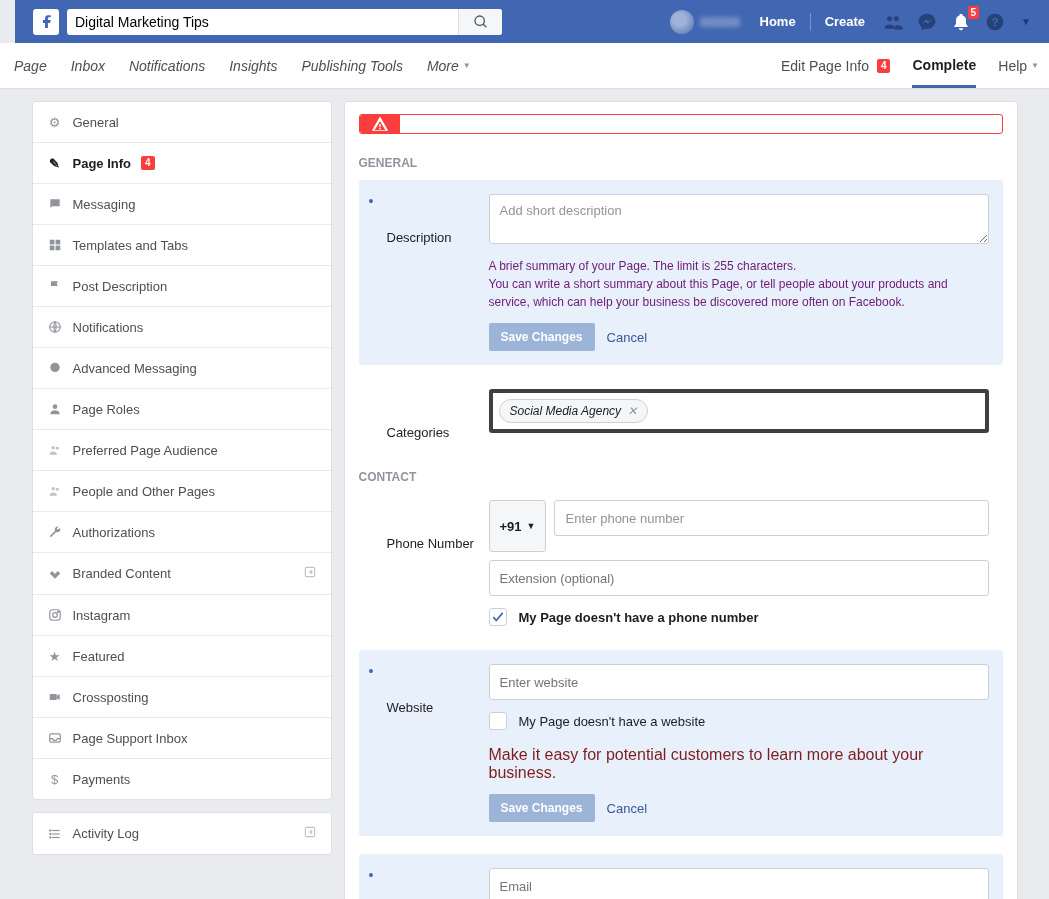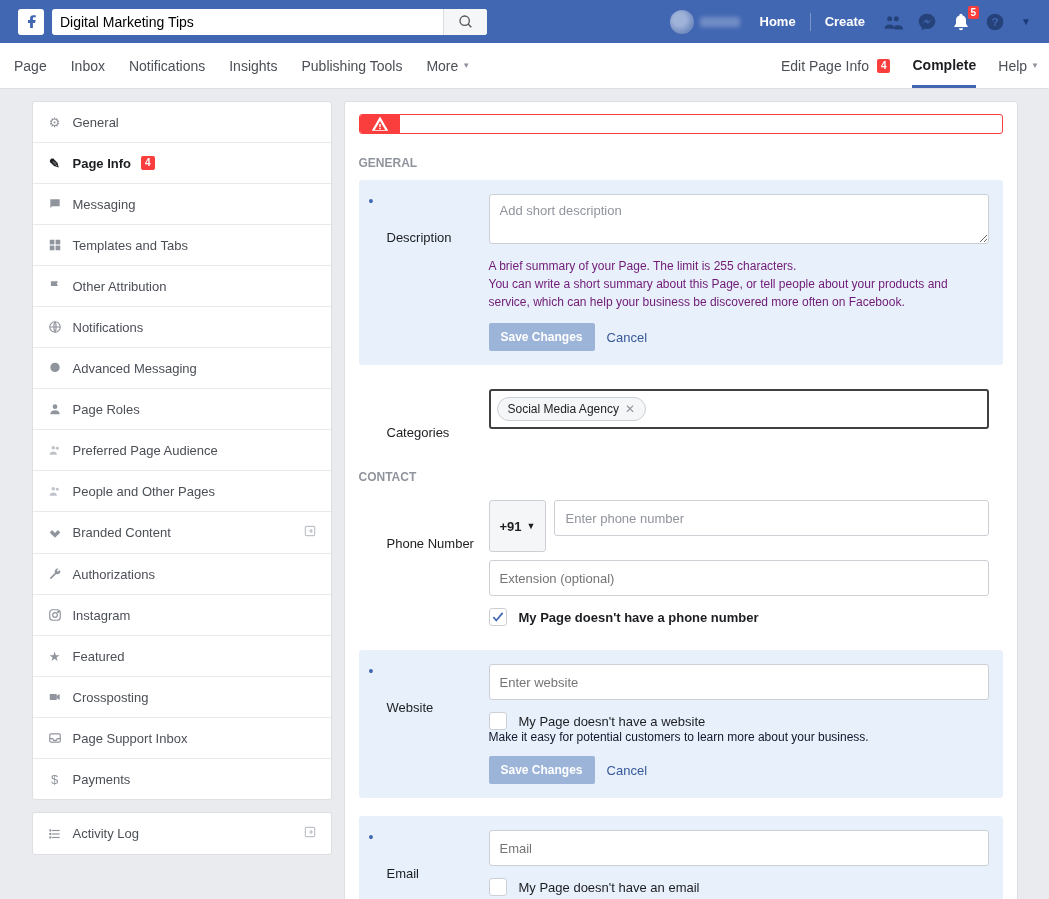--- a/index.html
+++ b/index.html
@@ -1,39 +1,39 @@
 <!DOCTYPE html>
 <html><head>
 <meta charset="utf-8">
 <style>
 * { box-sizing: border-box; margin: 0; padding: 0; }
 body { font-family: Helvetica, Arial, sans-serif; font-size: 13px; color: #1c1e21; background: #e9ebee; }
 
 
-.topbar { background: #4267b2; height: 43px; display: flex; align-items: center; padding: 0 10px; }
+.topbar { background: #4267b2; height: 43px; display: flex; align-items: center; padding: 0 10px; margin-left: 15px; }
 .fb-logo { width: 26px; height: 26px; background: #fff; border-radius: 3px; display: flex; align-items: center; justify-content: center; margin-left: 8px; margin-right: 8px; }
 .fb-logo svg { width: 17px; height: 17px; }
 .search-wrap { position: relative; width: 435px; }
 .search-input { width: 100%; height: 26px; border: none; border-radius: 3px; padding: 0 30px 0 8px; font-size: 14px; background: #fff; }
 .search-icon { position: absolute; right: 0; top: 0; width: 44px; height: 26px; display: flex; align-items: center; justify-content: center; color: #666; background:#f5f6f7; border-radius:0 3px 3px 0; border-left:1px solid #ddd;}
 .topbar-right { margin-left: auto; display: flex; align-items: center; gap: 2px; }
 .profile-chip { display:flex; align-items:center; gap:6px; padding:0 8px; height:26px; border-radius:3px; color:#fff; font-weight:bold; font-size:12px;}
 .profile-chip .avatar { width:24px; height:24px; border-radius:50%; background: radial-gradient(circle at 40% 40%, #9fb3d9 30%, #718bbf 70%);}
 .profile-chip .name-blur { width:40px; height:10px; background:rgba(255,255,255,0.25); border-radius:3px; filter:blur(2px);}
 .topbar-link { color: #fff; font-size: 13px; font-weight: bold; padding: 0 10px; height:26px; display:flex; align-items:center; cursor:pointer; }
 .topbar-sep { width:1px; height:18px; background: rgba(255,255,255,0.3); margin:0 2px;}
 .topbar-icon { width: 24px; height:24px; margin:0 4px; display:flex; align-items:center; justify-content:center; color:#2d4373; cursor:pointer; position:relative;}
 .topbar-icon svg { fill:#25427a; width:20px; height:20px; }
 .notif-icon svg { fill:#fff; }
 .notif-badge { position:absolute; top:-4px; right:-6px; background:#fa3e3e; color:#fff; font-size:10px; line-height:13px; padding:0 3px; border-radius:2px; font-weight:bold;}
 .topbar-caret { color:#1a3a7a; font-size:10px; margin:0 8px; cursor:pointer;}
 
 
 .secondary { background:#fff; border-bottom:1px solid #dddfe2; height:46px; display:flex; align-items:center; padding:0 10px;}
-.secnav-left { display:flex; gap:24px; padding-left:4px; align-items:flex-end;}
+.secnav-left { display:flex; gap:24px; padding-left:4px; align-items:flex-end;font-style:italic;}
 .secnav-item { color:#4b4f56; font-size:14px; cursor:pointer; display:flex; align-items:center; gap:4px;}
 .secnav-right { margin-left:auto; display:flex; gap:22px; align-items:center;}
 .secnav-right .settings { font-weight:bold; color:#1c1e21; border-bottom:3px solid #4267b2; padding-bottom:12px; margin-bottom:-14px;}
 .secnav-badge { background:#fa3e3e; color:#fff; font-size:10px; line-height:14px; padding:0 4px; border-radius:2px; font-weight:bold; margin-left:4px;}
 .dd-arrow { font-size:8px; color:#90949c;}
 
 
 .page-wrap { display:flex; gap:12px; padding:12px; max-width:1010px; margin:0 auto;}
 .sidebar { width:300px; }
 .sidebar-card { background:#fff; border:1px solid #dddfe2; border-radius:3px; margin-bottom:12px;}
@@ -55,26 +55,26 @@
 .section-label { color:#90949c; font-size:12px; font-weight:bold; padding:6px 0 10px 0;}
 
 .field-block { background:#e7f0fb; border-radius:3px; padding:14px 14px 14px 10px; display:flex; gap:10px; margin-bottom:18px;}
 .field-block.plain { background:transparent; padding:6px 14px 6px 10px;}
 .field-dot { color:#4267b2; font-size:14px; line-height:1; width:8px;}
 .field-label { width:92px; color:#1c1e21; font-size:13px; padding-top:4px;margin-top:32px;}
 .field-body { flex:1; }
 textarea.desc { width:100%; height:50px; border:1px solid #ccd0d5; border-radius:3px; padding:8px 10px; font-family:inherit; font-size:13px; resize:vertical; background:#fff;}
 textarea.desc::placeholder { color:#90949c;}
 .help-link { color:#701a75; font-size:12px; line-height:1.5;}
-.help-plain { color:#0f172a; font-size:12px; display:block; margin-top:0;}
+.help-plain { color:#7f1d1d; font-size:16px; display:block; margin-top:16px;}
 .btn-row { margin-top:12px; display:flex; align-items:center; gap:12px;}
 .btn-save { background:#9cb4d8; color:#fff; border:none; border-radius:2px; padding:7px 12px; font-weight:bold; font-size:12px; cursor:pointer;}
 .btn-cancel { color:#385898; font-size:13px; cursor:pointer;}
 
-.cat-input { border:2px solid #404040; border-radius:3px; padding:6px; display:flex; gap:6px; flex-wrap:wrap; min-height:34px;}
+.cat-input { border:4px solid #404040; border-radius:3px; padding:6px; display:flex; gap:6px; flex-wrap:wrap; min-height:34px;font-style:italic;}
 .cat-chip { background:#f5f6f7; border:1px solid #ccd0d5; border-radius:12px; padding:4px 10px; font-size:12px; display:flex; align-items:center; gap:6px;}
 .cat-chip .x { color:#90949c; cursor:pointer; font-size:12px;}
 
 .inline-row { display:flex; gap:8px; }
 .country-code { border:1px solid #ccd0d5; border-radius:3px; background:#f5f6f7; padding:0 10px; height:52px; display:flex; align-items:center; font-weight:bold; font-size:13px; gap:5px;}
 .country-code .car { font-size:9px;}
 .text-input { flex:1; height:36px; border:1px solid #ccd0d5; border-radius:3px; padding:0 10px; font-size:13px;}
 .text-input::placeholder { color:#90949c;}
 .full-input { width:100%; height:36px; border:1px solid #ccd0d5; border-radius:3px; padding:0 10px; font-size:13px; margin-top:8px;}
 .full-input.first { margin-top:0;}
@@ -192,21 +192,21 @@
             </svg>
           </span>
           <span>Templates and Tabs</span>
         </div>
       <div class="sidebar-item">
           <span class="sicon">
             <svg width="14" height="14" viewBox="0 0 24 24" fill="#90949c">
               <path d="M5 3v18M5 4h12l-2 4 2 4H5"></path>
             </svg>
           </span>
-          <span>Other Attribution</span>
+          <span>Post Description</span>
         </div>
       <div class="sidebar-item">
           <span class="sicon">
             <svg width="14" height="14" viewBox="0 0 24 24" fill="none" stroke="#90949c" stroke-width="2">
               <circle cx="12" cy="12" r="9"></circle>
               <path d="M3 12h18M12 3c2.5 3 2.5 15 0 18M12 3c-2.5 3-2.5 15 0 18"></path>
             </svg>
           </span>
           <span>Notifications</span>
         </div>
@@ -239,40 +239,40 @@
         </div>
       <div class="sidebar-item">
           <span class="sicon">
             <svg width="14" height="14" viewBox="0 0 24 24" fill="#bec2c9">
               <circle cx="9" cy="8" r="3"></circle>
               <circle cx="16" cy="9" r="2.5"></circle>
               <path d="M3 19c0-2.5 2.7-4.5 6-4.5s6 2 6 4.5v1H3v-1z"></path>
             </svg>
           </span>
           <span>People and Other Pages</span>
+        </div>
+      <div class="sidebar-item">
+          <span class="sicon">
+            <svg width="14" height="14" viewBox="0 0 24 24" fill="#90949c">
+              <path d="M21 6a5 5 0 01-7 6L5 21l-2-2 9-9a5 5 0 016-7l-3 3 2 2 3-3c.3.6.5 1.3.5 2z"></path>
+            </svg>
+          </span>
+          <span>Authorizations</span>
         </div>
       <div class="sidebar-item">
           <span class="sicon">
             <svg width="14" height="14" viewBox="0 0 24 24" fill="#90949c">
               <path d="M3 11l4-4 5 5 5-5 4 4-9 9-9-9z"></path>
             </svg>
           </span>
           <span>Branded Content</span>
           <span class="exit-icon"><svg width="14" height="14" viewBox="0 0 24 24" fill="none" stroke="#bec2c9" stroke-width="2">
               <rect x="4" y="4" width="16" height="16" rx="2"></rect>
               <path d="M10 12h6m0 0l-3-3m3 3l-3 3"></path>
             </svg></span>
-        </div>
-      <div class="sidebar-item">
-          <span class="sicon">
-            <svg width="14" height="14" viewBox="0 0 24 24" fill="#90949c">
-              <path d="M21 6a5 5 0 01-7 6L5 21l-2-2 9-9a5 5 0 016-7l-3 3 2 2 3-3c.3.6.5 1.3.5 2z"></path>
-            </svg>
-          </span>
-          <span>Authorizations</span>
         </div>
       <div class="sidebar-item">
           <span class="sicon">
             <svg width="14" height="14" viewBox="0 0 24 24" fill="none" stroke="#90949c" stroke-width="2">
               <rect x="3" y="3" width="18" height="18" rx="5"></rect>
               <circle cx="12" cy="12" r="4"></circle>
               <circle cx="17.5" cy="6.5" r="1" fill="#90949c"></circle>
             </svg>
           </span>
           <span>Instagram</span>

